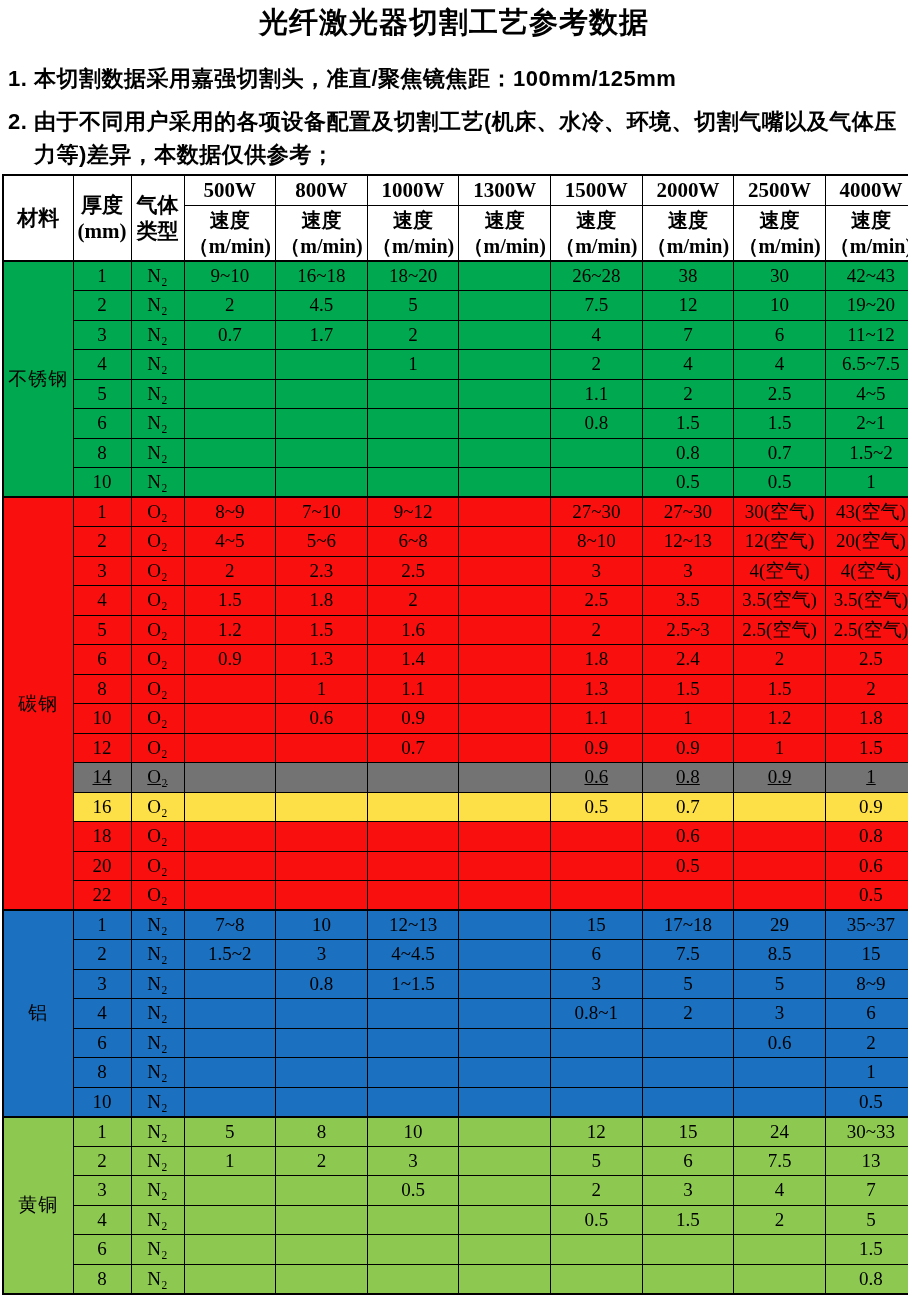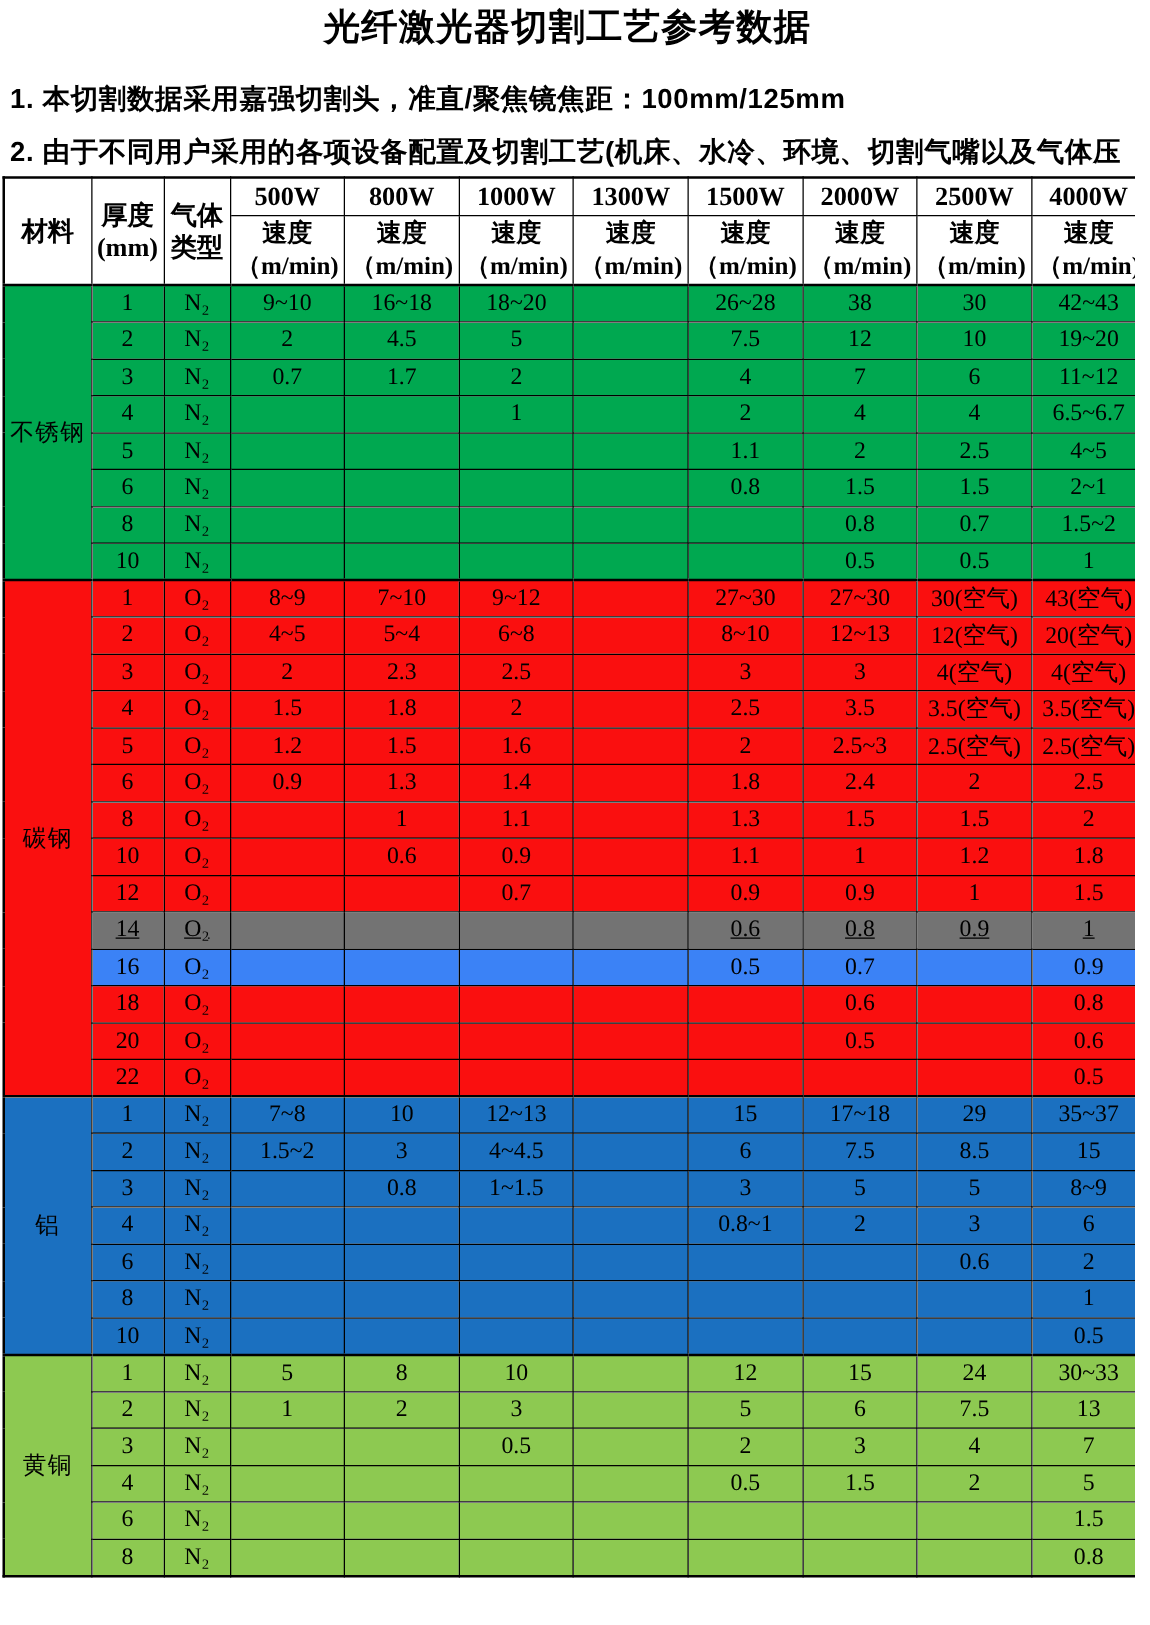--- a/index.html
+++ b/index.html
@@ -78,20 +78,21 @@
     <span class="note-num">1.</span>
     <div class="note-text">
       <div>本切割数据采用嘉强切割头，准直/聚焦镜焦距：100mm/125mm</div>
     </div>
   </div>
 
   <div class="note note-2">
     <span class="note-num">2.</span>
     <div class="note-text">
       <div>由于不同用户采用的各项设备配置及切割工艺(机床、水冷、环境、切割气嘴以及气体压</div>
+      <div>力等)差异，本数据仅供参考；</div>
     </div>
   </div>
 
   <table class="cut-table">
     <colgroup>
       <col class="c-mat">
         <col class="c-thk">
         <col class="c-gas">
       <col>
         <col>
@@ -198,21 +199,21 @@
         <tr class="data-row" style="background-color: rgb(0, 168, 80);">
           <td>4</td>
           <td>N₂</td>
           <td></td>
           <td></td>
           <td>1</td>
           <td></td>
           <td>2</td>
           <td>4</td>
           <td>4</td>
-          <td>6.5~6.7</td>
+          <td>6.5~7.5</td>
         </tr>
         <tr class="data-row" style="background-color: rgb(0, 168, 80);">
           <td>5</td>
           <td>N₂</td>
           <td></td>
           <td></td>
           <td></td>
           <td></td>
           <td>1.1</td>
           <td>2</td>
@@ -265,21 +266,21 @@
           <td></td>
           <td>27~30</td>
           <td>27~30</td>
           <td>30(空气)</td>
           <td>43(空气)</td>
         </tr>
         <tr class="data-row" style="background-color: rgb(250, 15, 15);">
           <td>2</td>
           <td>O₂</td>
           <td>4~5</td>
-          <td>5~4</td>
+          <td>5~6</td>
           <td>6~8</td>
           <td></td>
           <td>8~10</td>
           <td>12~13</td>
           <td>12(空气)</td>
           <td>20(空气)</td>
         </tr>
         <tr class="data-row" style="background-color: rgb(250, 15, 15);">
           <td>3</td>
           <td>O₂</td>
@@ -369,21 +370,21 @@
           <td>O₂</td>
           <td></td>
           <td></td>
           <td></td>
           <td></td>
           <td>0.6</td>
           <td>0.8</td>
           <td>0.9</td>
           <td>1</td>
         </tr>
-        <tr class="data-row" style="background-color: #3b82f6; border-radius: 10px;">
+        <tr class="data-row" style="background-color: #fde047; border-radius: 10px;">
           <td>16</td>
           <td>O₂</td>
           <td></td>
           <td></td>
           <td></td>
           <td></td>
           <td>0.5</td>
           <td>0.7</td>
           <td></td>
           <td>0.9</td>

